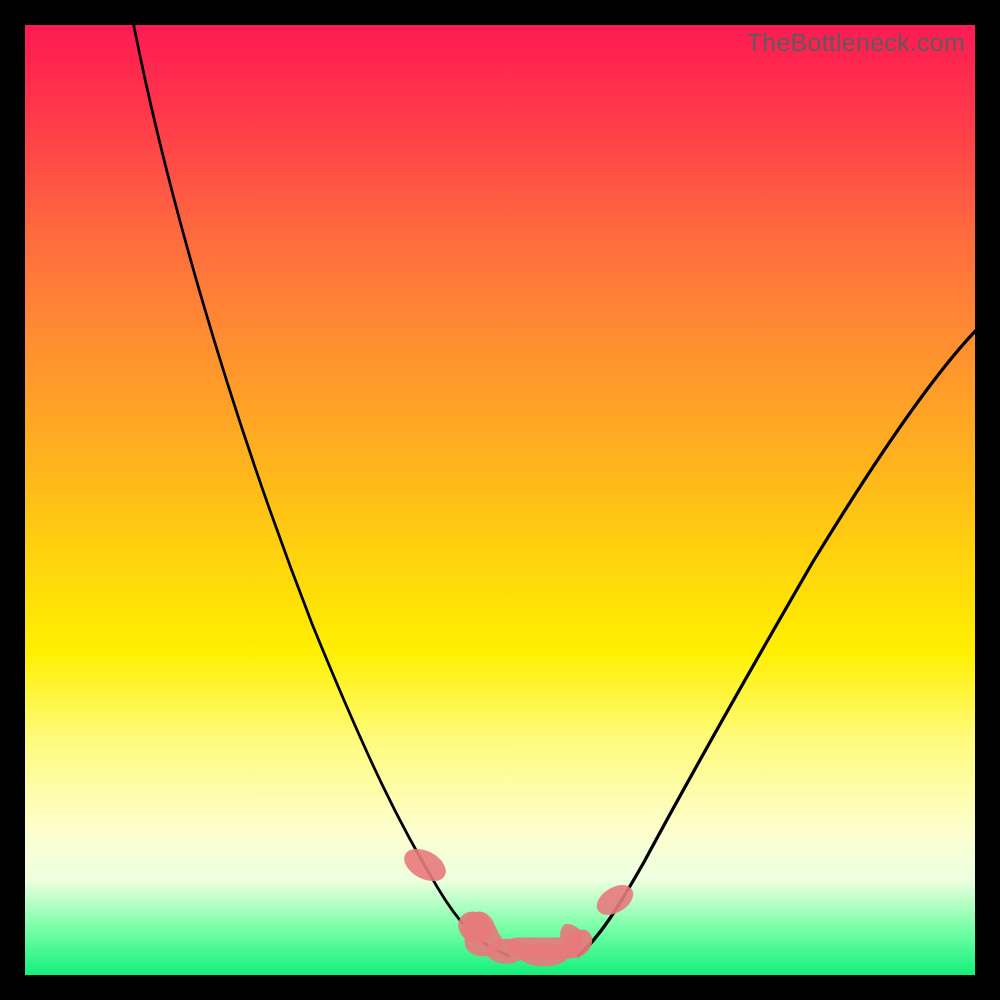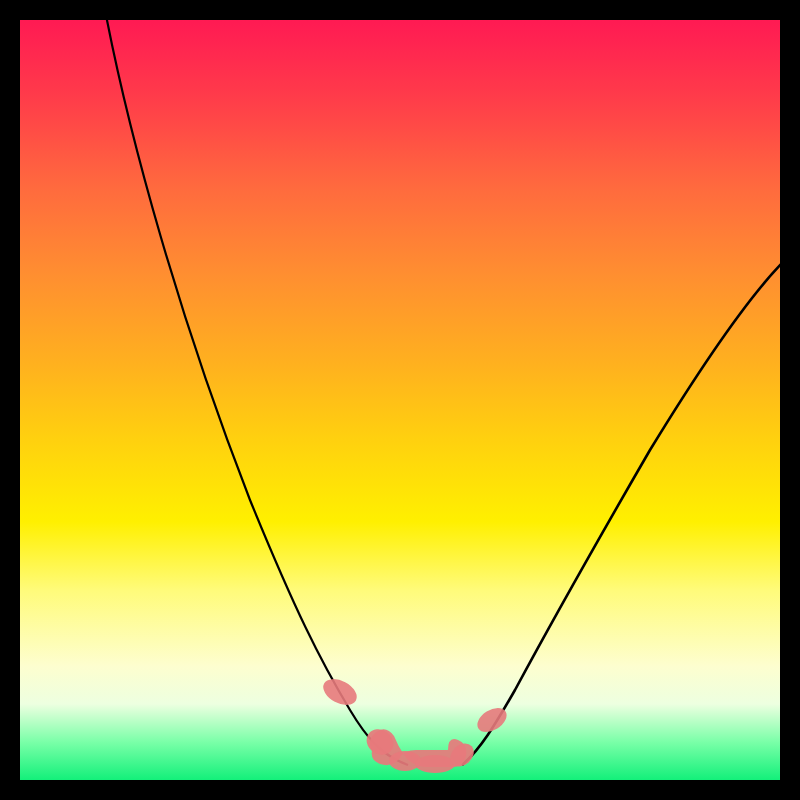--- a/index.html
+++ b/index.html
@@ -64,20 +64,21 @@
   }
   .blob-sm {
     fill: #e77a7c;
     fill-opacity: 0.9;
   }
 </style>
 </head>
 <body>
 
 <div class="frame">
+  <div class="watermark">TheBottleneck.com</div>
 
   <svg class="curves" viewBox="0 0 760 760">
 
     <path class="curve" d="M 85 -10
          C 110 120, 160 300, 230 480
          C 275 590, 300 640, 330 690
          C 345 715, 360 735, 388 745"></path>
 
     <path class="curve right" d="M 442 745
          C 460 730, 475 705, 495 670

